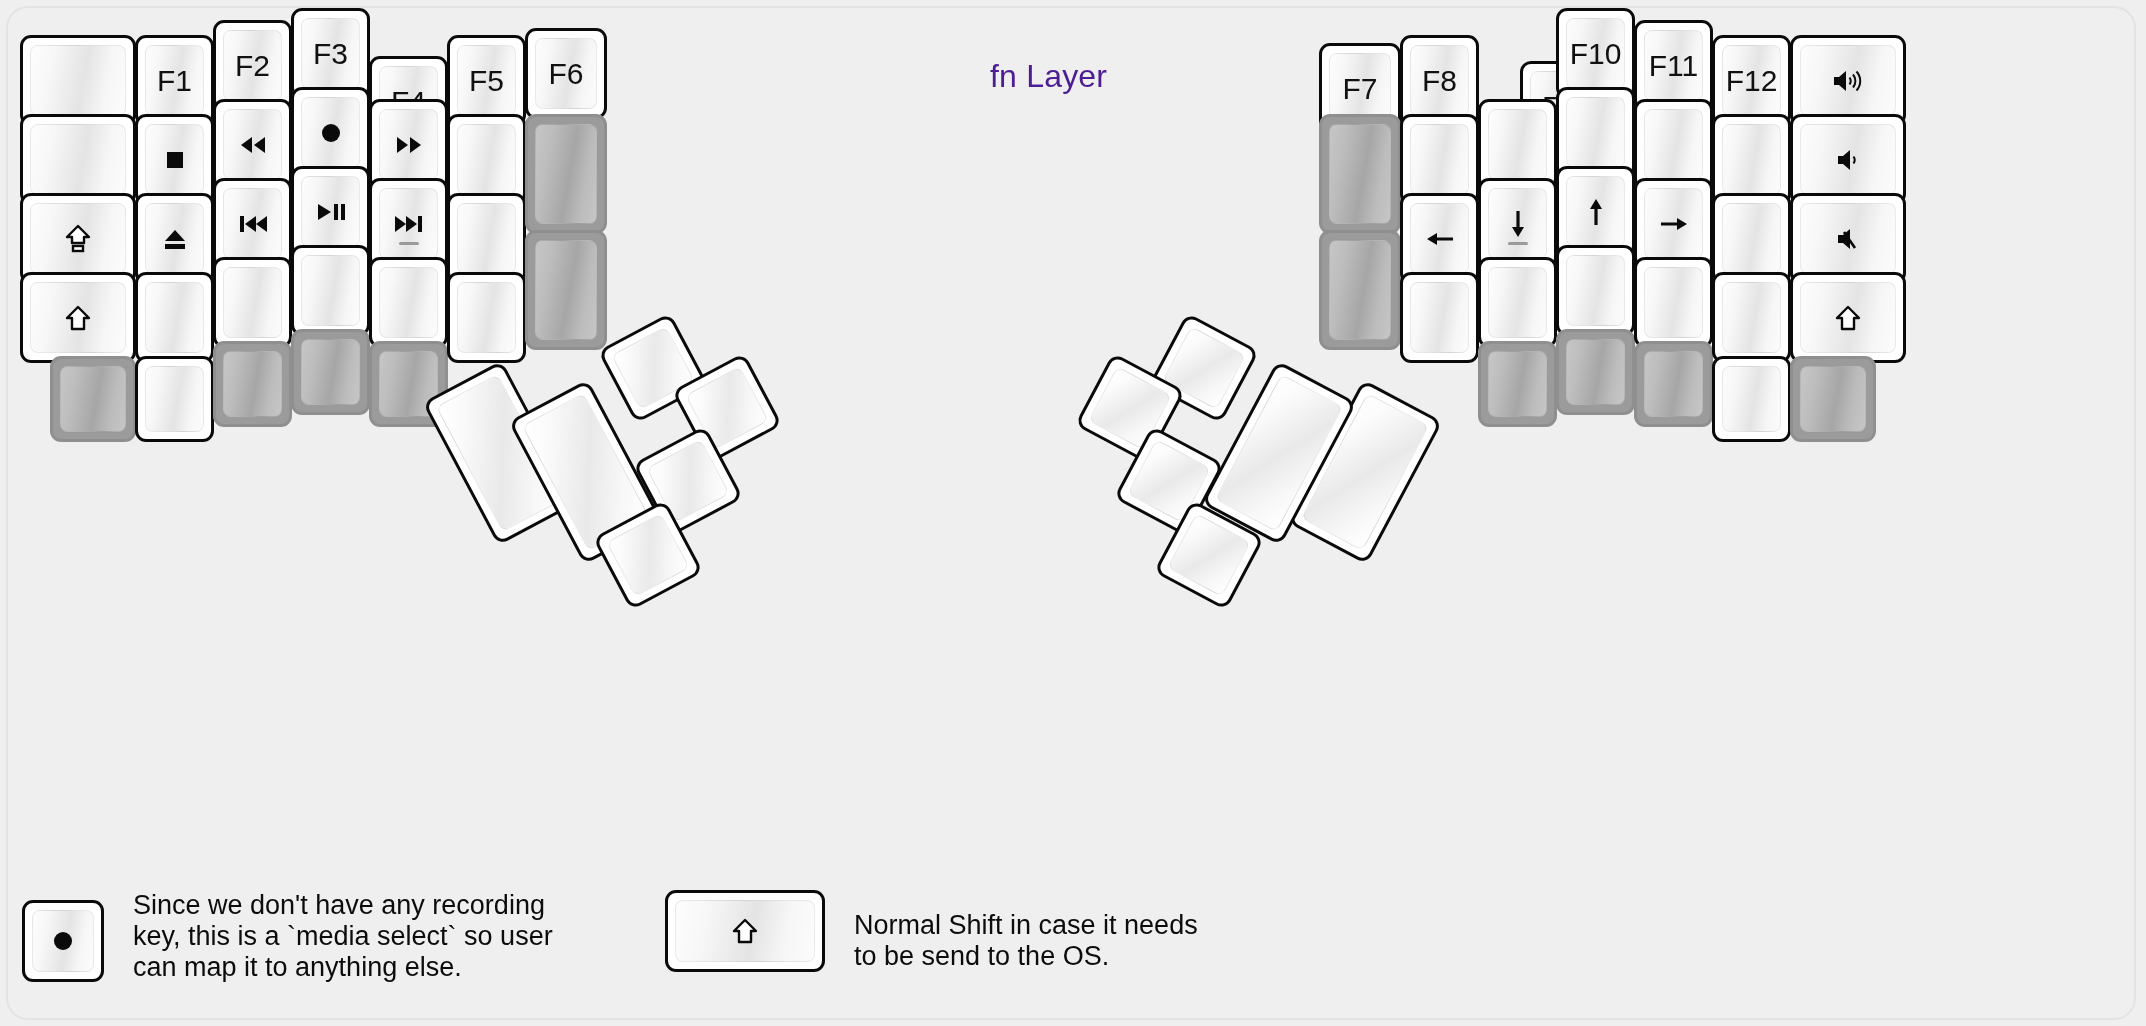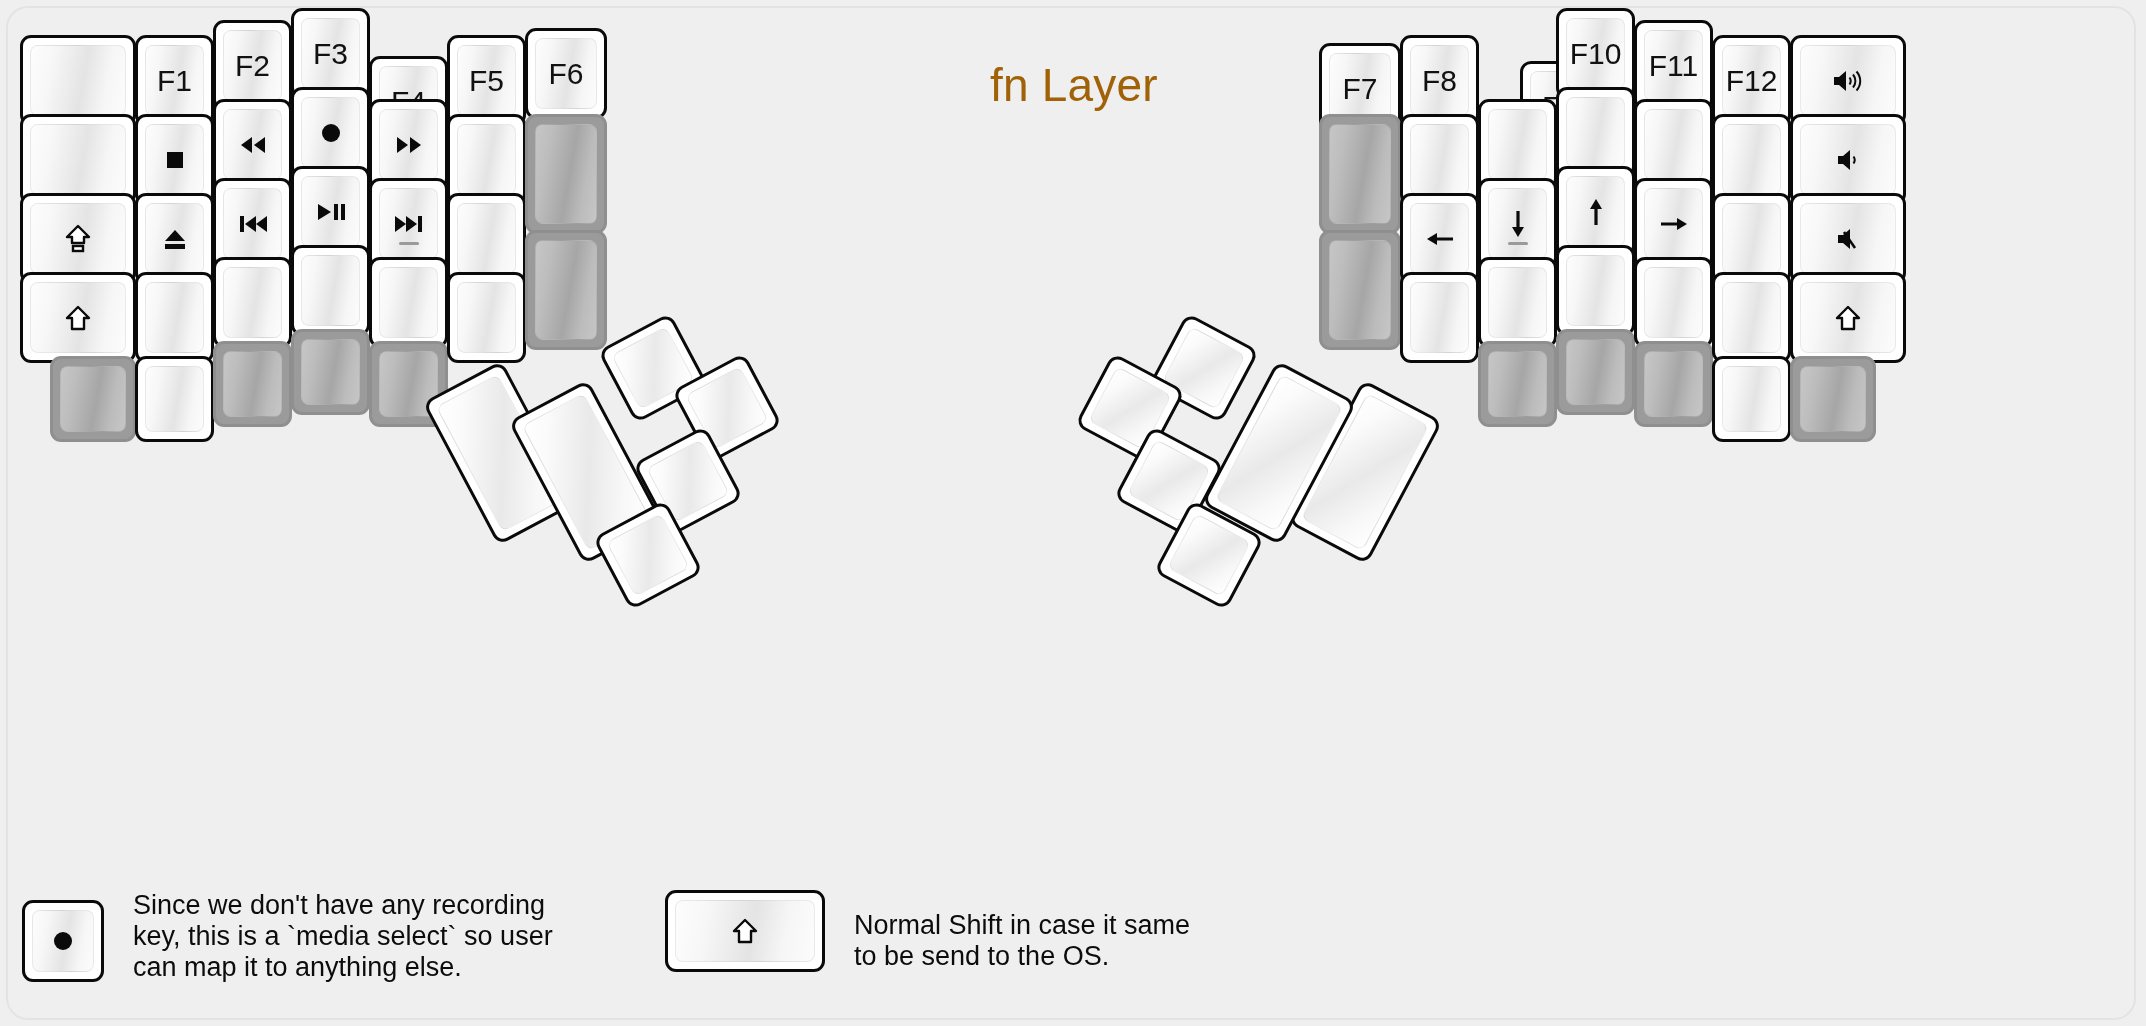--- a/index.html
+++ b/index.html
@@ -12,21 +12,21 @@
   #root{position:relative;width:2146px;height:1026px;}
 
   .frame{
     position:absolute;left:6px;top:6px;width:2130px;height:1014px;
     border:2px solid #e3e3e3;border-radius:22px;box-sizing:border-box;
     background:#efefef;
   }
 
   .title{
     position:absolute;
-    font-size:46px;color:#a16207;letter-spacing:0.2px;white-space:nowrap;
+    font-size:32px;color:#4c1d95;letter-spacing:0.2px;white-space:nowrap;
   }
 
   
   .key{
     position:absolute;box-sizing:border-box;
     border:3px solid #0a0a0a;
     border-radius:11px;
     background:#ffffff;
     padding:7px;
   }
@@ -506,17 +506,17 @@
       <div class="key" style="left:0;top:0;width:160px;height:82px;position:absolute;">
         <div class="cap">
           <span class="glyph">
             <svg width="26" height="28" viewBox="0 0 26 28">
                 <path d="M13 3 L24 14 L19 14 L19 25 L7 25 L7 14 L2 14 Z" fill="#fff" stroke="#0a0a0a" stroke-width="2.4" stroke-linejoin="round"></path>
               </svg>
           </span>
         </div>
       </div>
     </div>
-    <div class="legend-text" style="margin-left:29px;">Normal Shift in case it same
+    <div class="legend-text" style="margin-left:29px;">Normal Shift in case it needs
 to be send to the OS.</div>
   </div>
 
 </div>
 
 </body></html>

